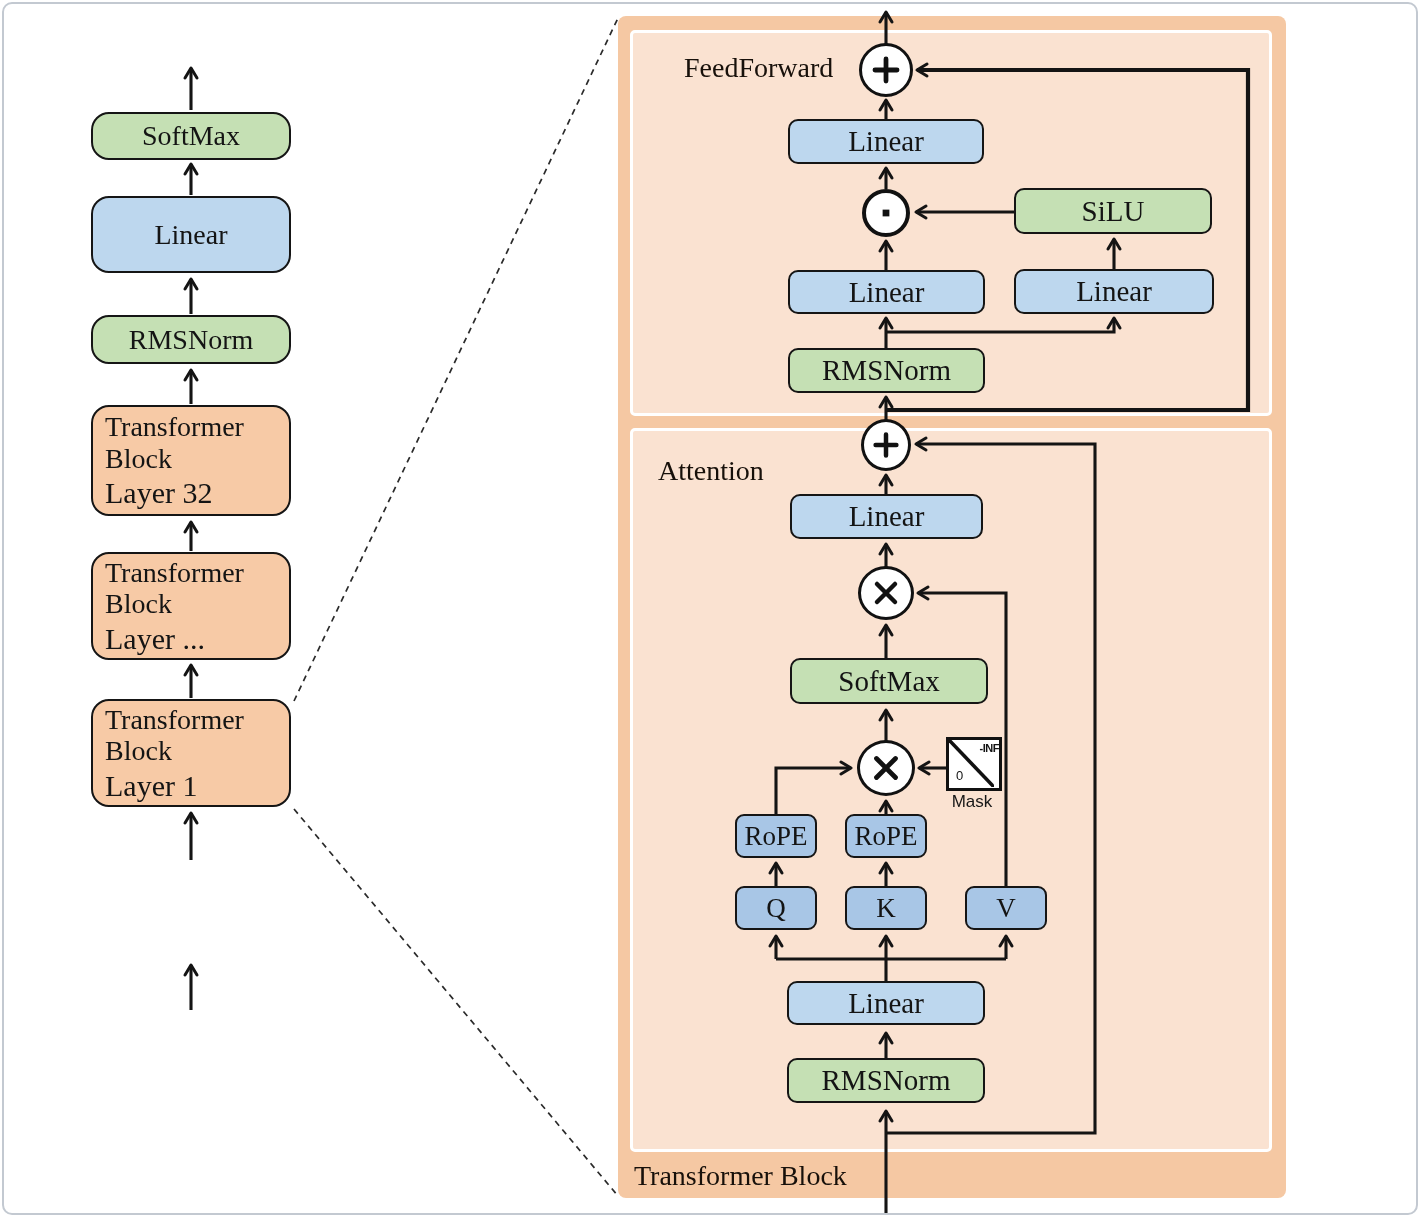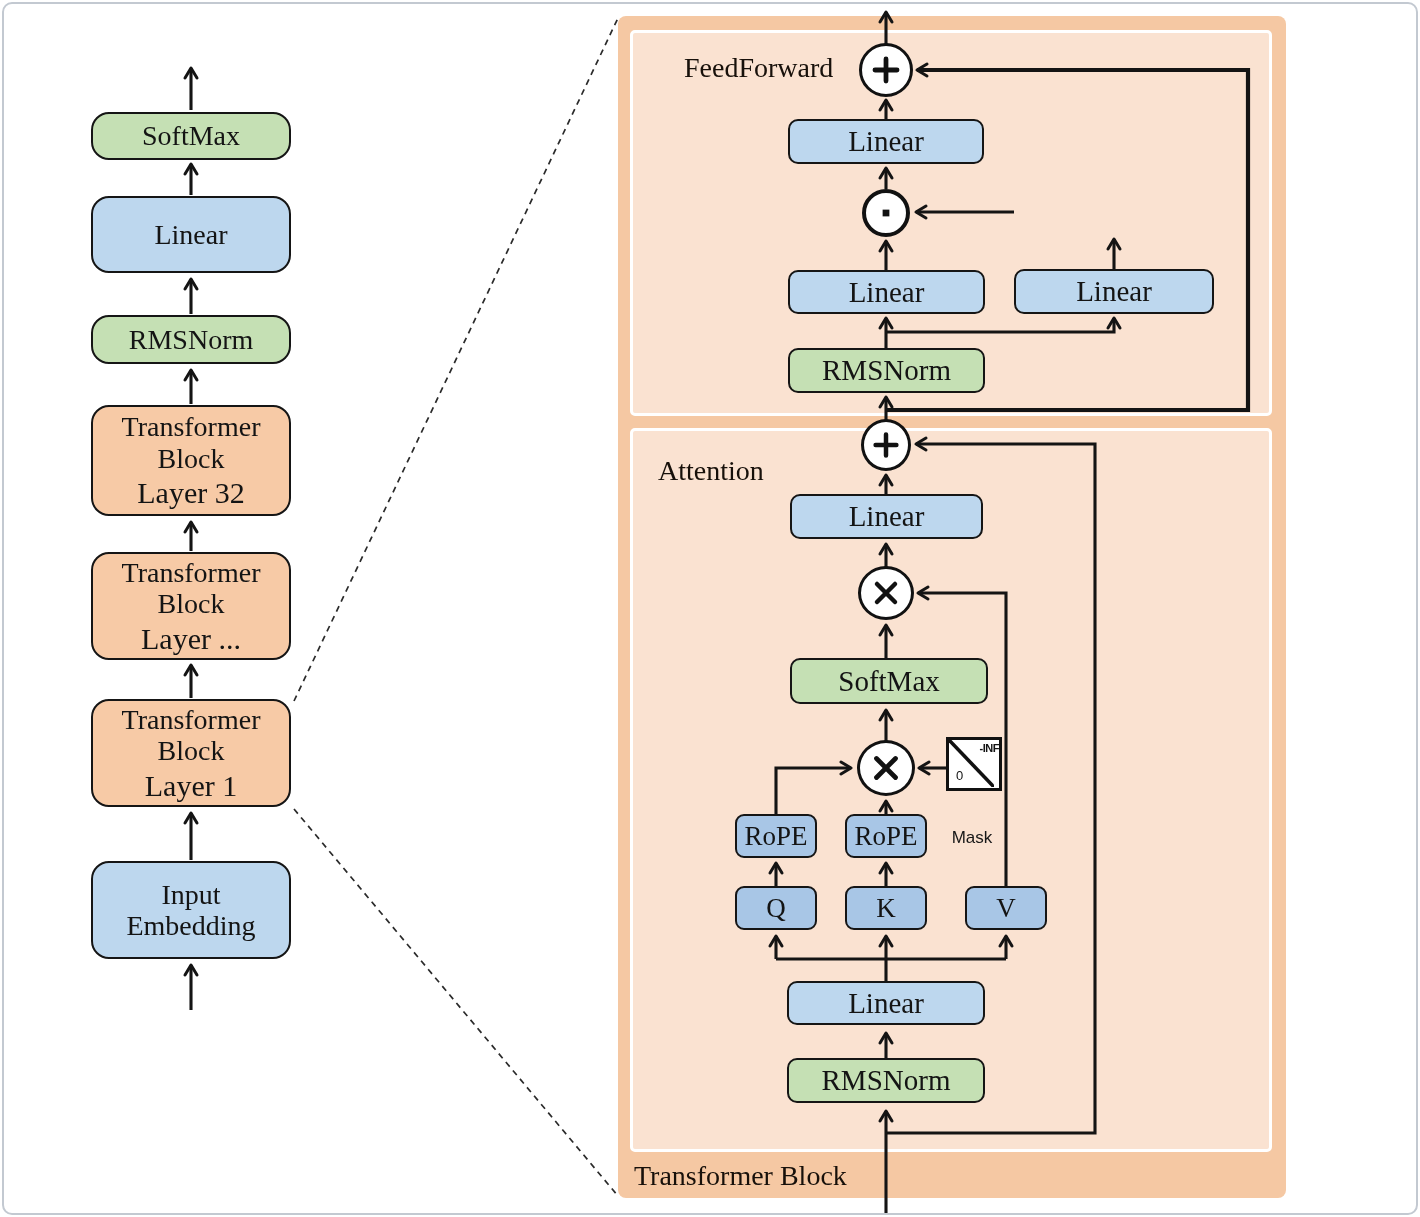--- a/index.html
+++ b/index.html
@@ -14,21 +14,21 @@
   .panel.inner{background:var(--panel-inner,#fae2d1);border:3px solid #ffffff;border-radius:5px;}
   .panel-label{position:absolute;z-index:3;font-size:28px;color:#17100a;white-space:nowrap;}
   
   svg.wires{position:absolute;left:0;top:0;z-index:2;}
   .wire{stroke:var(--line,#141414);stroke-width:3.1;fill:none;}
   .wire.thick{stroke-width:4.2;}
   .dash{stroke:#2a2a2a;stroke-width:1.7;fill:none;stroke-dasharray:6 5;}
   
   .blk{
     position:absolute;z-index:3;box-sizing:border-box;display:flex;align-items:center;justify-content:center;
-    border:2.6px solid #151515;border-radius:10px;font-size:29px;text-align:center;line-height:1.12;
+    border:2.6px solid #151515;border-radius:10px;font-size:29px;line-height:1.12;
   }
   .blk.big{border-radius:18px;border-width:2.9px;font-size:28px;}
   .green{background:var(--green-block,#c5e0b4);}
   .blue{background:var(--blue-block,#bdd7ee);}
   .blue-dark{background:var(--blue-dark-block,#a8c6e6);}
   .orange{background:var(--orange-block,#f7caa6);}
   .wrap{width:172px;}
   .l1,.l2{display:block;}
   .l2{font-size:30px;margin-top:2px;}
   .small-blk{font-size:27px;border-radius:9px;}
@@ -135,40 +135,40 @@
         <span class="l1">Transformer Block</span>
         <span class="l2">Layer ...</span>
       </div>
   </div>
   <div class="blk big orange" style="left:91px;top:699px;width:200px;height:108px;">
     <div class="wrap">
         <span class="l1">Transformer Block</span>
         <span class="l2">Layer 1</span>
       </div>
   </div>
-  <div class="blk big blue" style="left:91px;top:861px;width:200px;height:98px;">
-    <div class="wrap"><span>Input Embedding</span></div>
-  </div>
 
   <div class="op" style="left:859px;top:43px;width:54px;height:54px;">
     <svg width="34" height="34" viewBox="0 0 40 40">
         <path class="glyph" d="M20 7 V33 M7 20 H33" stroke-width="5.6"></path>
       </svg>
   </div>
   <div class="blk blue" style="left:788px;top:119px;width:196px;height:45px;">
       <span>Linear</span>
     </div>
   <div class="op" style="left:862px;top:189px;width:48px;height:48px;border-width:4px;">
     <svg width="30" height="30" viewBox="0 0 40 40">
         <rect x="15.5" y="15.5" width="9" height="9" fill="#111111"></rect>
       </svg>
   </div>
   <div class="blk blue" style="left:788px;top:270px;width:197px;height:44px;">
       <span>Linear</span>
     </div>
+  <div class="blk green" style="left:1014px;top:188px;width:198px;height:46px;">
+      <span>SiLU</span>
+    </div>
   <div class="blk blue" style="left:1014px;top:269px;width:200px;height:45px;">
       <span>Linear</span>
     </div>
   <div class="blk green" style="left:788px;top:348px;width:197px;height:45px;">
       <span>RMSNorm</span>
     </div>
 
   <div class="op" style="left:861px;top:419px;width:50px;height:52px;">
     <svg width="32" height="32" viewBox="0 0 40 40">
         <path class="glyph" d="M20 7 V33 M7 20 H33" stroke-width="5.6"></path>
@@ -191,21 +191,21 @@
       </svg>
   </div>
 
   <div class="mask-box" style="left:946px;top:737px;width:56px;height:54px;">
     <svg width="45" height="47" viewBox="0 0 45 47">
         <path d="M0 0 L45 47" stroke="#111111" stroke-width="3.6" fill="none"></path>
       </svg>
     <span class="mask-inf">-INF</span>
     <span class="mask-zero">0</span>
   </div>
-  <div class="mask-label" style="left:932px;top:828px;width:80px;">Mask</div>
+  <div class="mask-label" style="left:932px;top:792px;width:80px;">Mask</div>
 
   <div class="blk blue-dark small-blk" style="left:735px;top:814px;width:82px;height:44px;">
       <span>RoPE</span>
     </div>
   <div class="blk blue-dark small-blk" style="left:845px;top:814px;width:82px;height:44px;">
       <span>RoPE</span>
     </div>
 
   <div class="blk blue-dark small-blk" style="left:735px;top:886px;width:82px;height:44px;">
       <span>Q</span>

